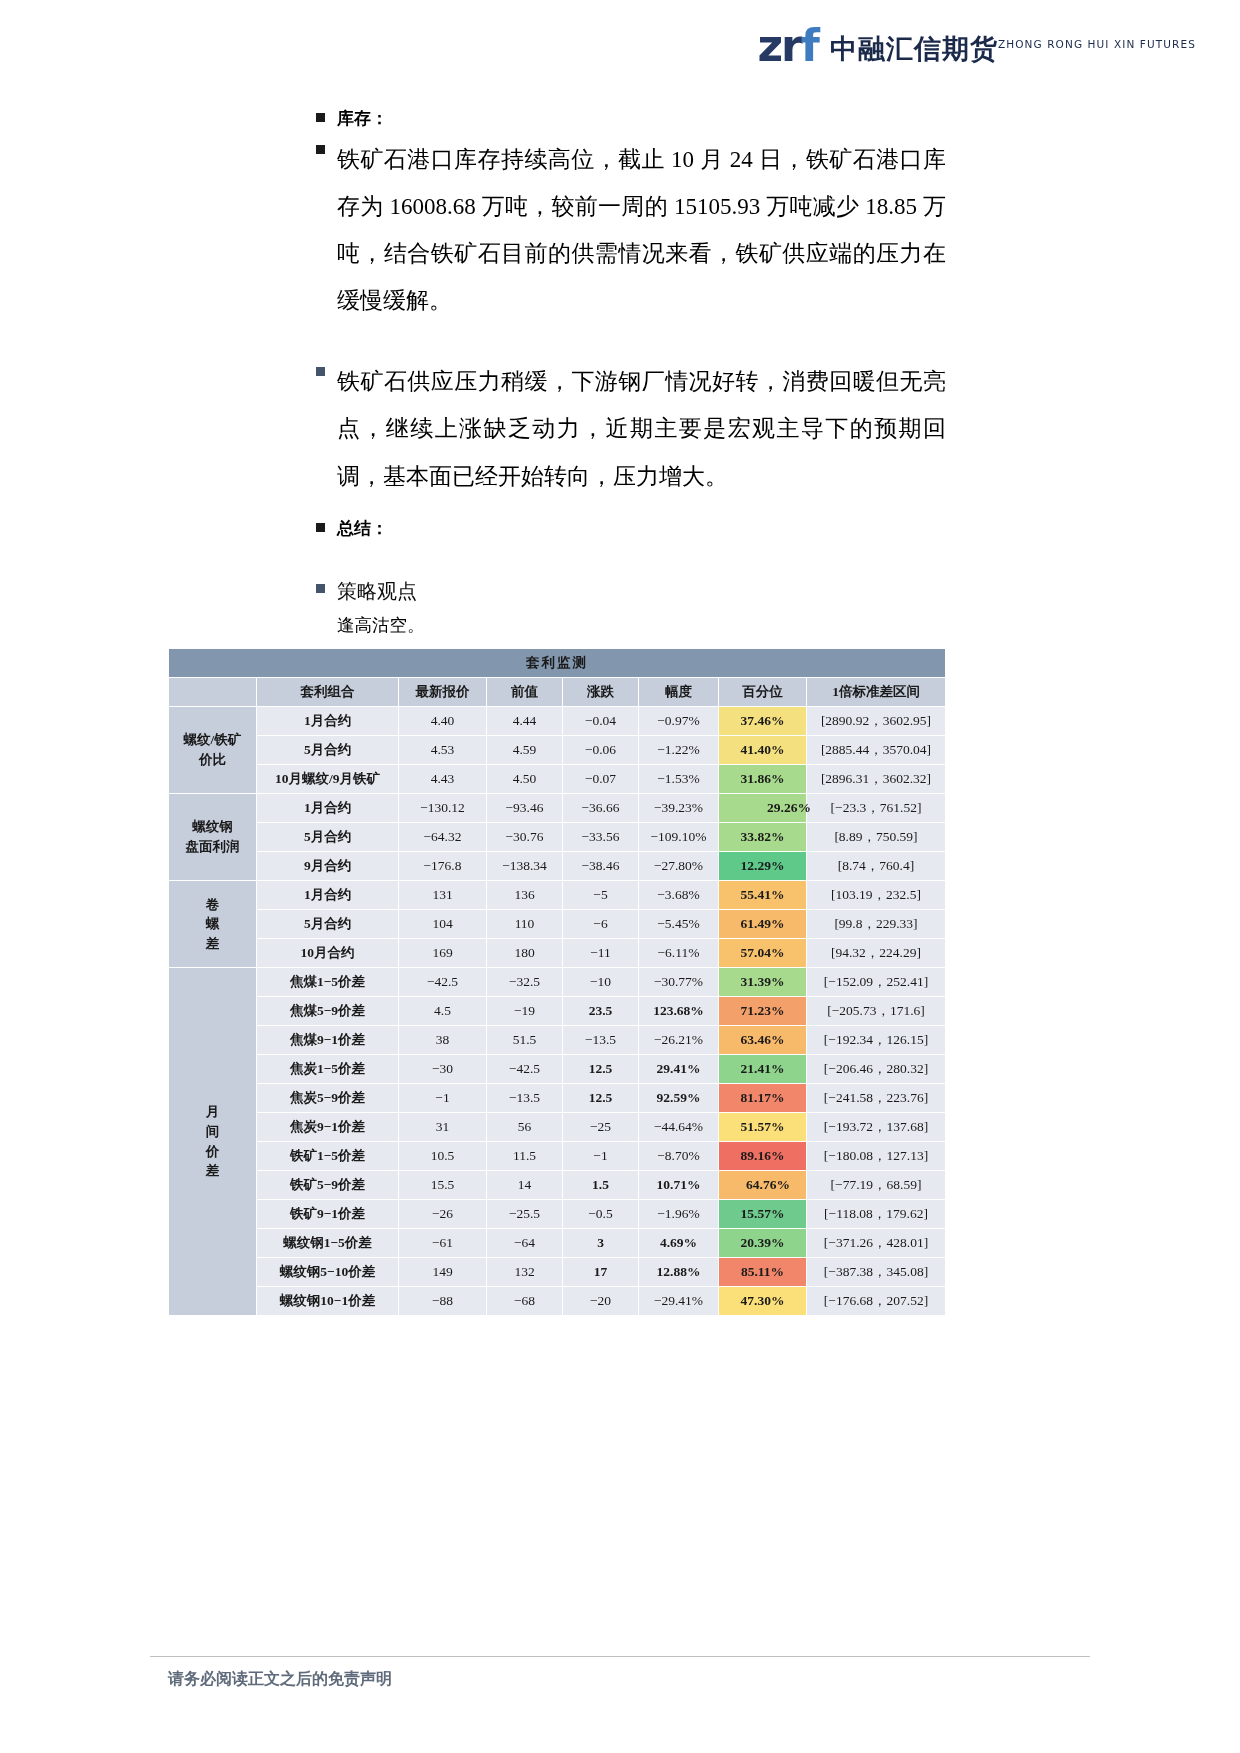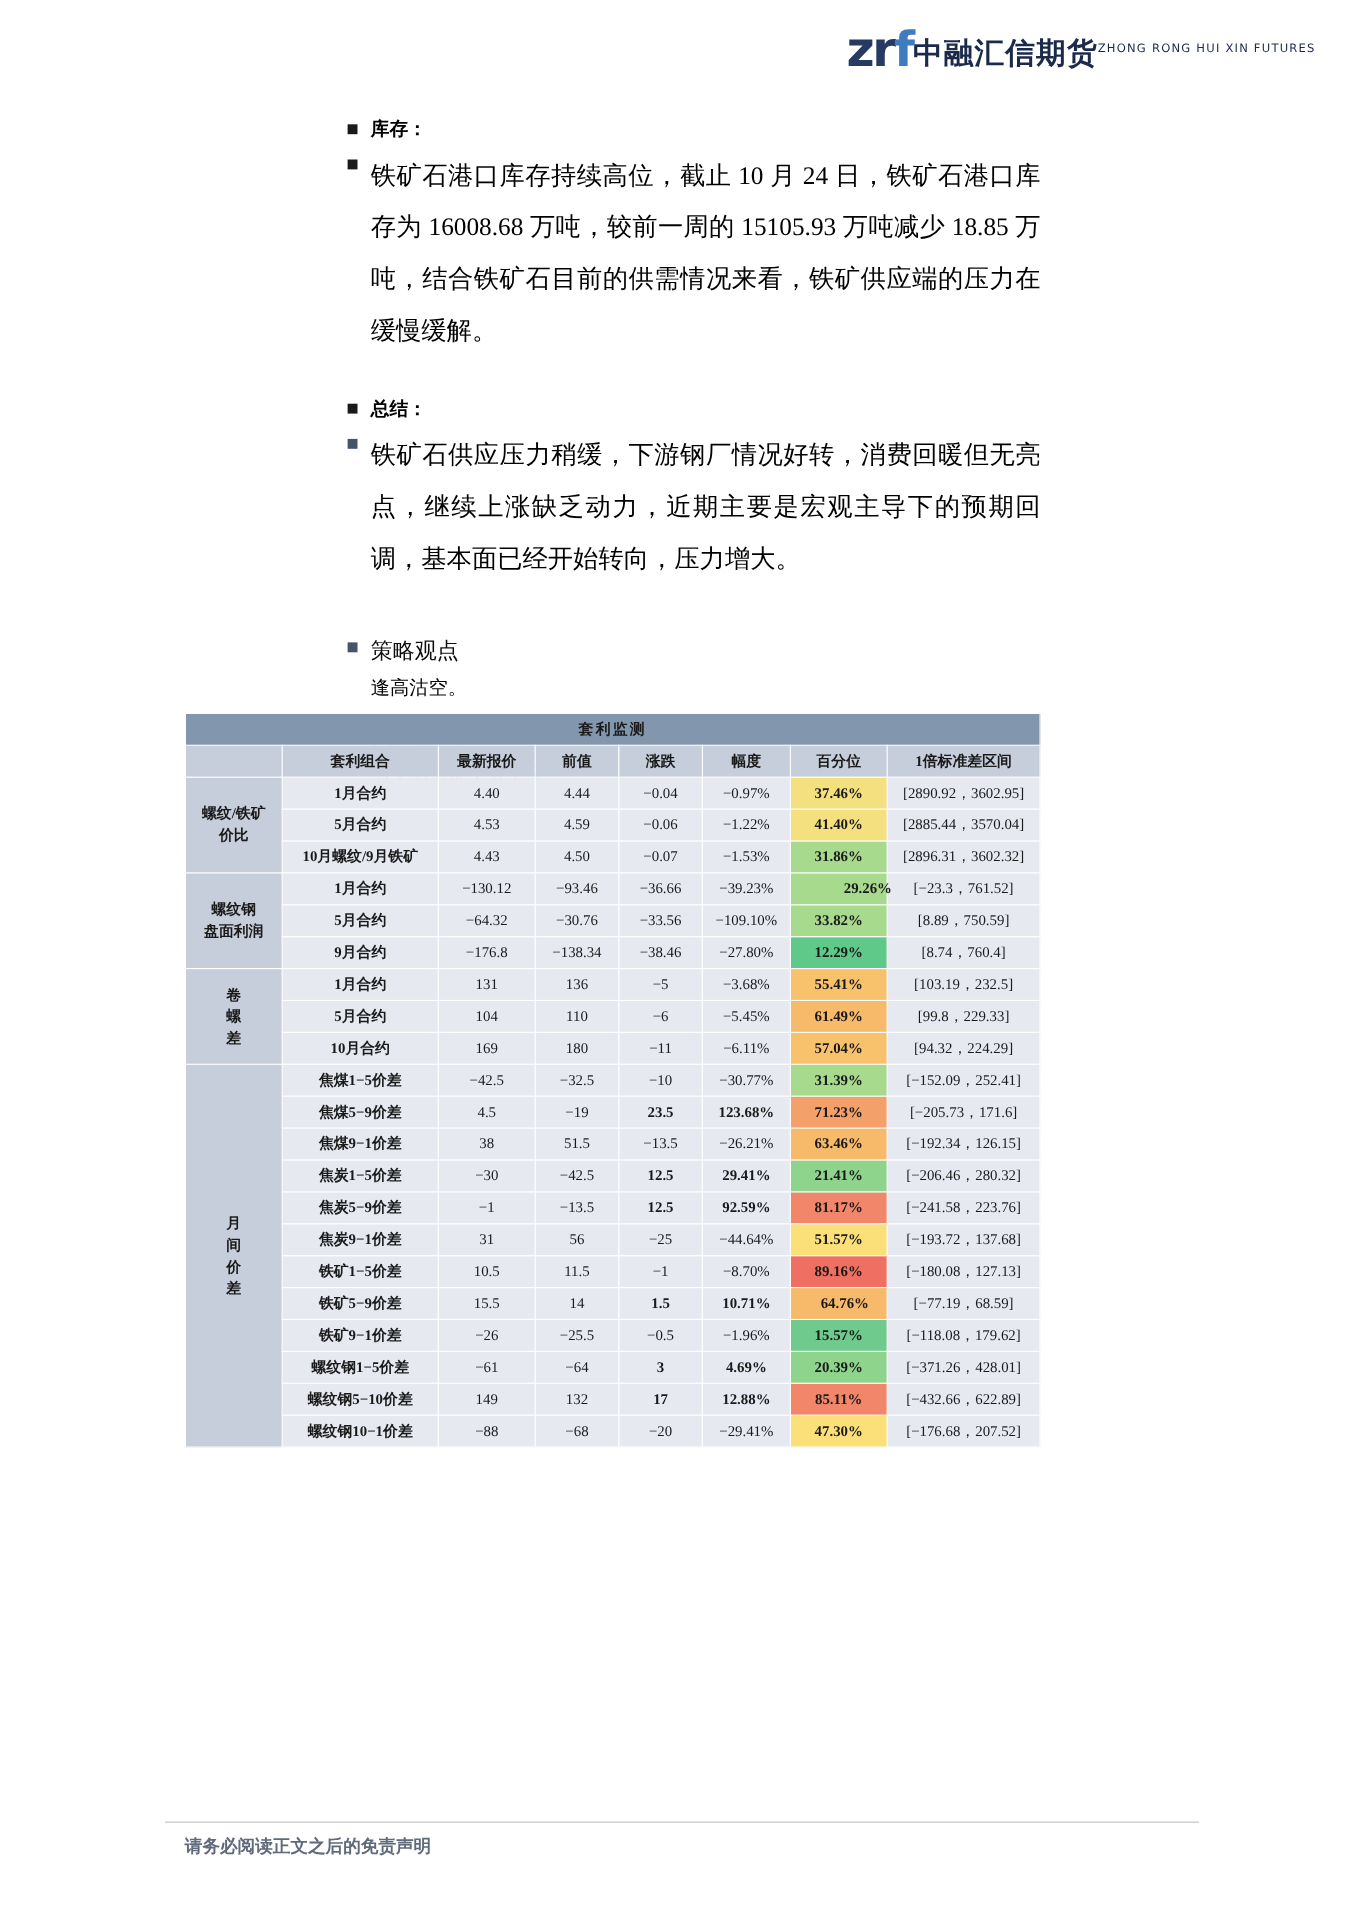--- a/index.html
+++ b/index.html
@@ -16,20 +16,21 @@
     overflow: hidden;
   }
 
   
   .header {
     position: absolute;
     top: 26px;
     right: 44px;
     display: flex;
     align-items: center;
+    gap: 12px;
   }
   .logo-mark {
     font-family: "DejaVu Sans", sans-serif;
     font-weight: bold;
     font-size: 44px;
     letter-spacing: -2px;
     color: #1f2b46;
     line-height: 1;
     position: relative;
     top: -2px;
@@ -204,27 +205,27 @@
     <span class="bullet-sq"></span>
     <span class="bullet-text">库存：</span>
   </div>
   <div class="bullet-row para-wrap">
     <span class="bullet-sq"></span>
     <span class="para">铁矿石港口库存持续高位，截止 10 月 24 日，铁矿石港口库存为 16008.68 万吨，较前一周的 15105.93 万吨减少 18.85 万吨，结合铁矿石目前的供需情况来看，铁矿供应端的压力在缓慢缓解。</span>
   </div>
 
   <div class="spacer-md"></div>
 
+  <div class="bullet-row para-wrap">
+    <span class="bullet-sq gray"></span>
+    <span class="para">铁矿石供应压力稍缓，下游钢厂情况好转，消费回暖但无亮点，继续上涨缺乏动力，近期主要是宏观主导下的预期回调，基本面已经开始转向，压力增大。</span>
+  </div>
   <div class="bullet-row">
     <span class="bullet-sq"></span>
     <span class="bullet-text">总结：</span>
-  </div>
-  <div class="bullet-row para-wrap">
-    <span class="bullet-sq gray"></span>
-    <span class="para">铁矿石供应压力稍缓，下游钢厂情况好转，消费回暖但无亮点，继续上涨缺乏动力，近期主要是宏观主导下的预期回调，基本面已经开始转向，压力增大。</span>
   </div>
 
   <div class="spacer-lg"></div>
 
   <div class="bullet-row">
     <span class="bullet-sq gray"></span>
     <span class="heading-blue">策略观点</span>
   </div>
   <div class="sub-line">逢高沽空。</div>
 
@@ -454,21 +455,21 @@
           <td class="pct-cell" style="background: rgb(142, 212, 140);">20.39%</td>
           <td class="rng">[−371.26，428.01]</td>
         </tr>
         <tr>
           <td class="lbl">螺纹钢5−10价差</td>
           <td class="val">149</td>
           <td class="val">132</td>
           <td class="val pos">17</td>
           <td class="val pos">12.88%</td>
           <td class="pct-cell" style="background: rgb(241, 134, 106);">85.11%</td>
-          <td class="rng">[−432.66，622.89]</td>
+          <td class="rng">[−387.38，345.08]</td>
         </tr>
         <tr>
           <td class="lbl">螺纹钢10−1价差</td>
           <td class="val">−88</td>
           <td class="val">−68</td>
           <td class="val neg">−20</td>
           <td class="val neg">−29.41%</td>
           <td class="pct-cell" style="background: rgb(251, 224, 122);">47.30%</td>
           <td class="rng">[−176.68，207.52]</td>
         </tr>

